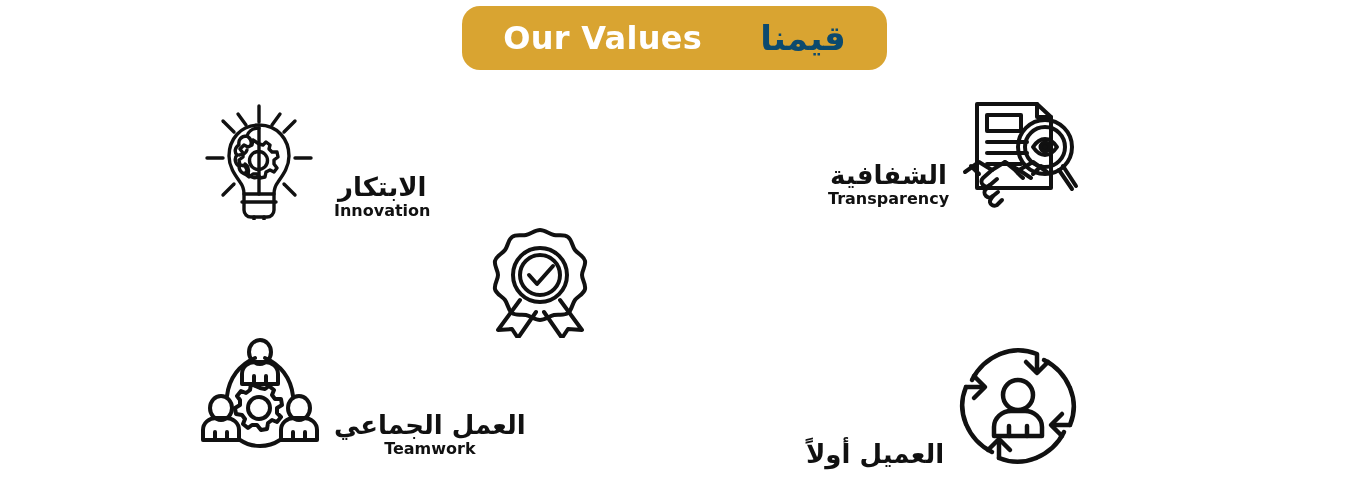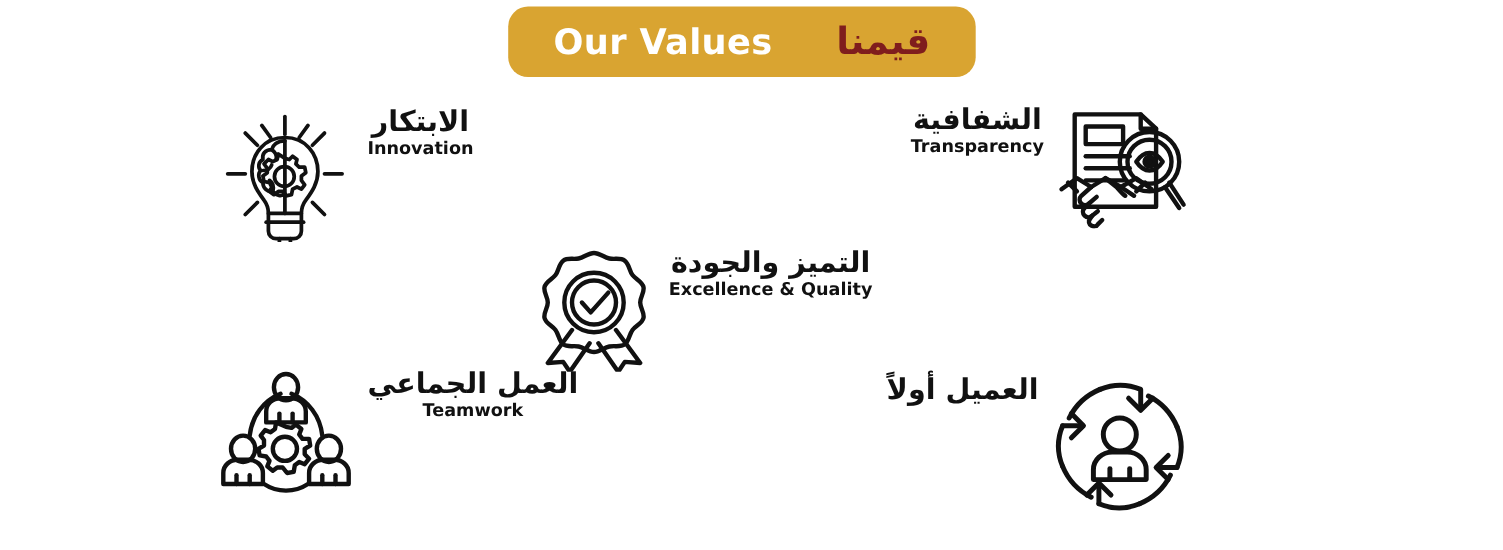--- a/index.html
+++ b/index.html
@@ -34,33 +34,33 @@
   }
   .header-badge .title-en {
     color: #ffffff;
     font-size: 32px;
     font-weight: bold;
     letter-spacing: 0.3px;
     line-height: 1;
     white-space: nowrap;
   }
   .header-badge .title-ar {
-    color: #7f1d1d;
+    color: #0c4a6e;
     font-size: 34px;
     font-weight: bold;
     line-height: 1;
     direction: rtl;
     white-space: nowrap;
   }
 
   
   .value-item {
     position: absolute;
     display: flex;
-    align-items: flex-start;
+    align-items: flex-end;
   }
   .value-item.icon-left { flex-direction: row; }
   .value-item.icon-right { flex-direction: row-reverse; }
 
   .value-icon {
     flex: 0 0 auto;
     display: block;
   }
   .value-labels {
     display: flex;
@@ -193,24 +193,20 @@
                C37 88 32 90 28 87 C24 84 24 78 21 74
                C18 70 12 68 11 63 C10 58 14 54 14 49
                C14 44 10 40 11 35 C12 30 18 28 21 24
                C24 20 24 14 28 11 C32 8 37 10 42 9
                C47 8 51 4 56 4 Z"></path>
       <circle cx="56" cy="49" r="27"></circle>
       <circle cx="56" cy="49" r="20"></circle>
       <path d="M45 49 L53 58 L69 40"></path>
     </svg>
   </span>
-  <span class="value-labels">
-    <span class="label-ar">التميز والجودة</span>
-    <span class="label-en">Excellence &amp; Quality</span>
-  </span>
 </div>
 
 <div class="value-item icon-left" id="item-teamwork">
   <span class="value-icon">
     <svg width="124" height="122" viewBox="0 0 124 122" fill="none" stroke="#111111" stroke-width="4" stroke-linecap="round" stroke-linejoin="round">
 
       <path d="M29 60 C31 42 42 28 57 22"></path>
       <path d="M95 60 C93 42 82 28 67 22"></path>
       <path d="M42 104 C48 108 55 110 62 110 C69 110 76 108 82 104"></path>
 

